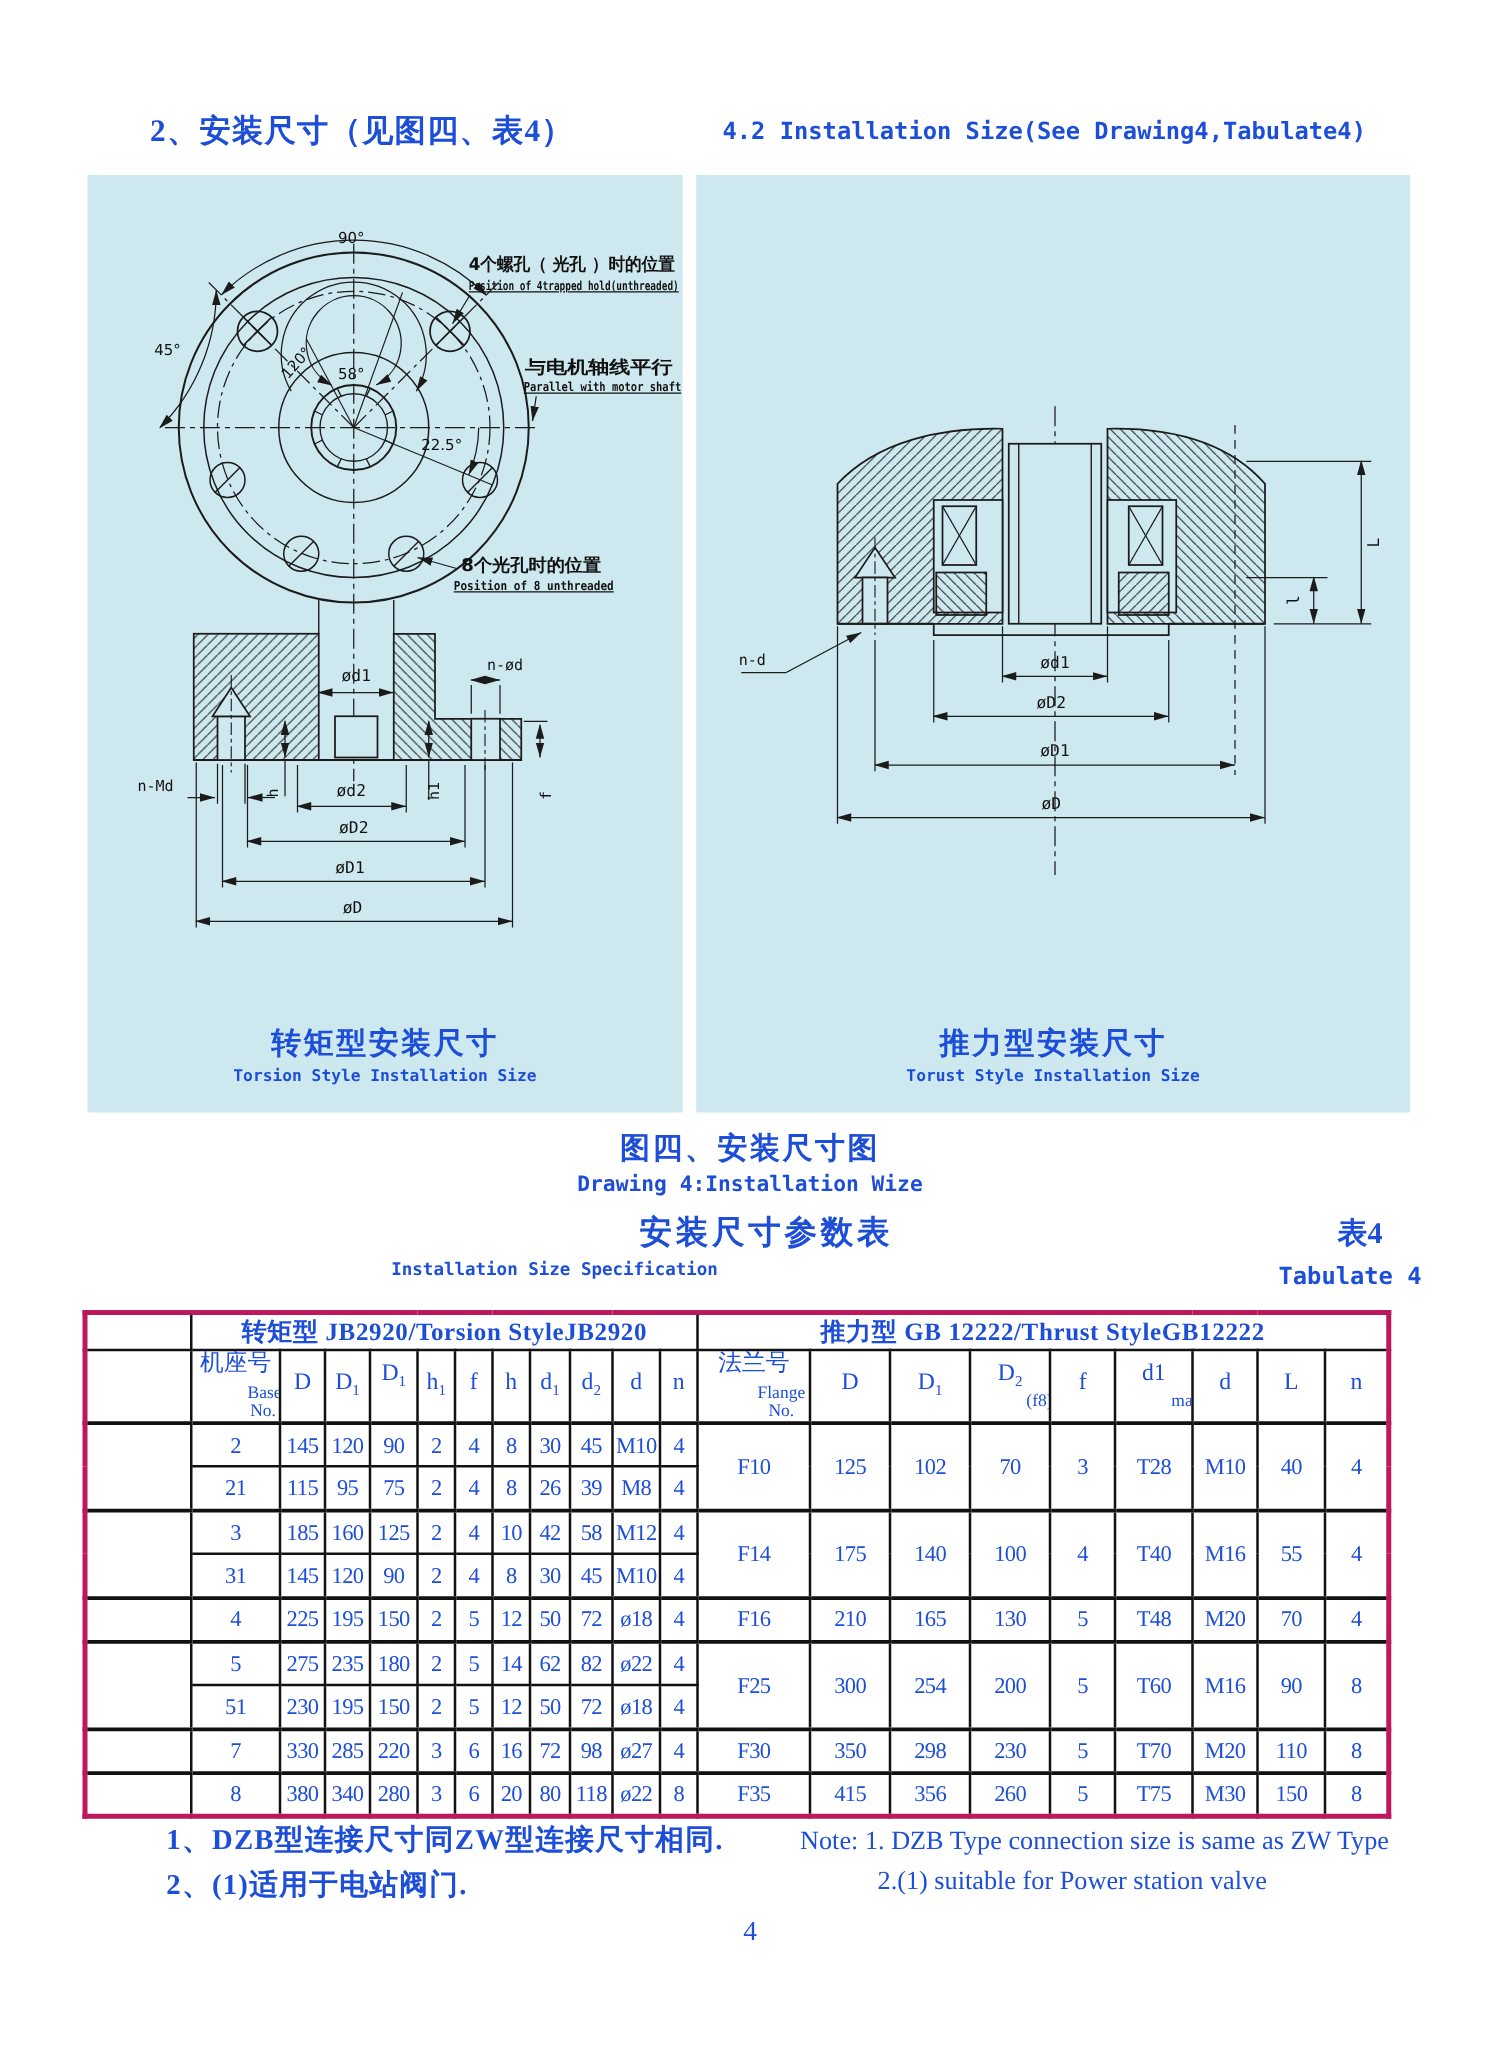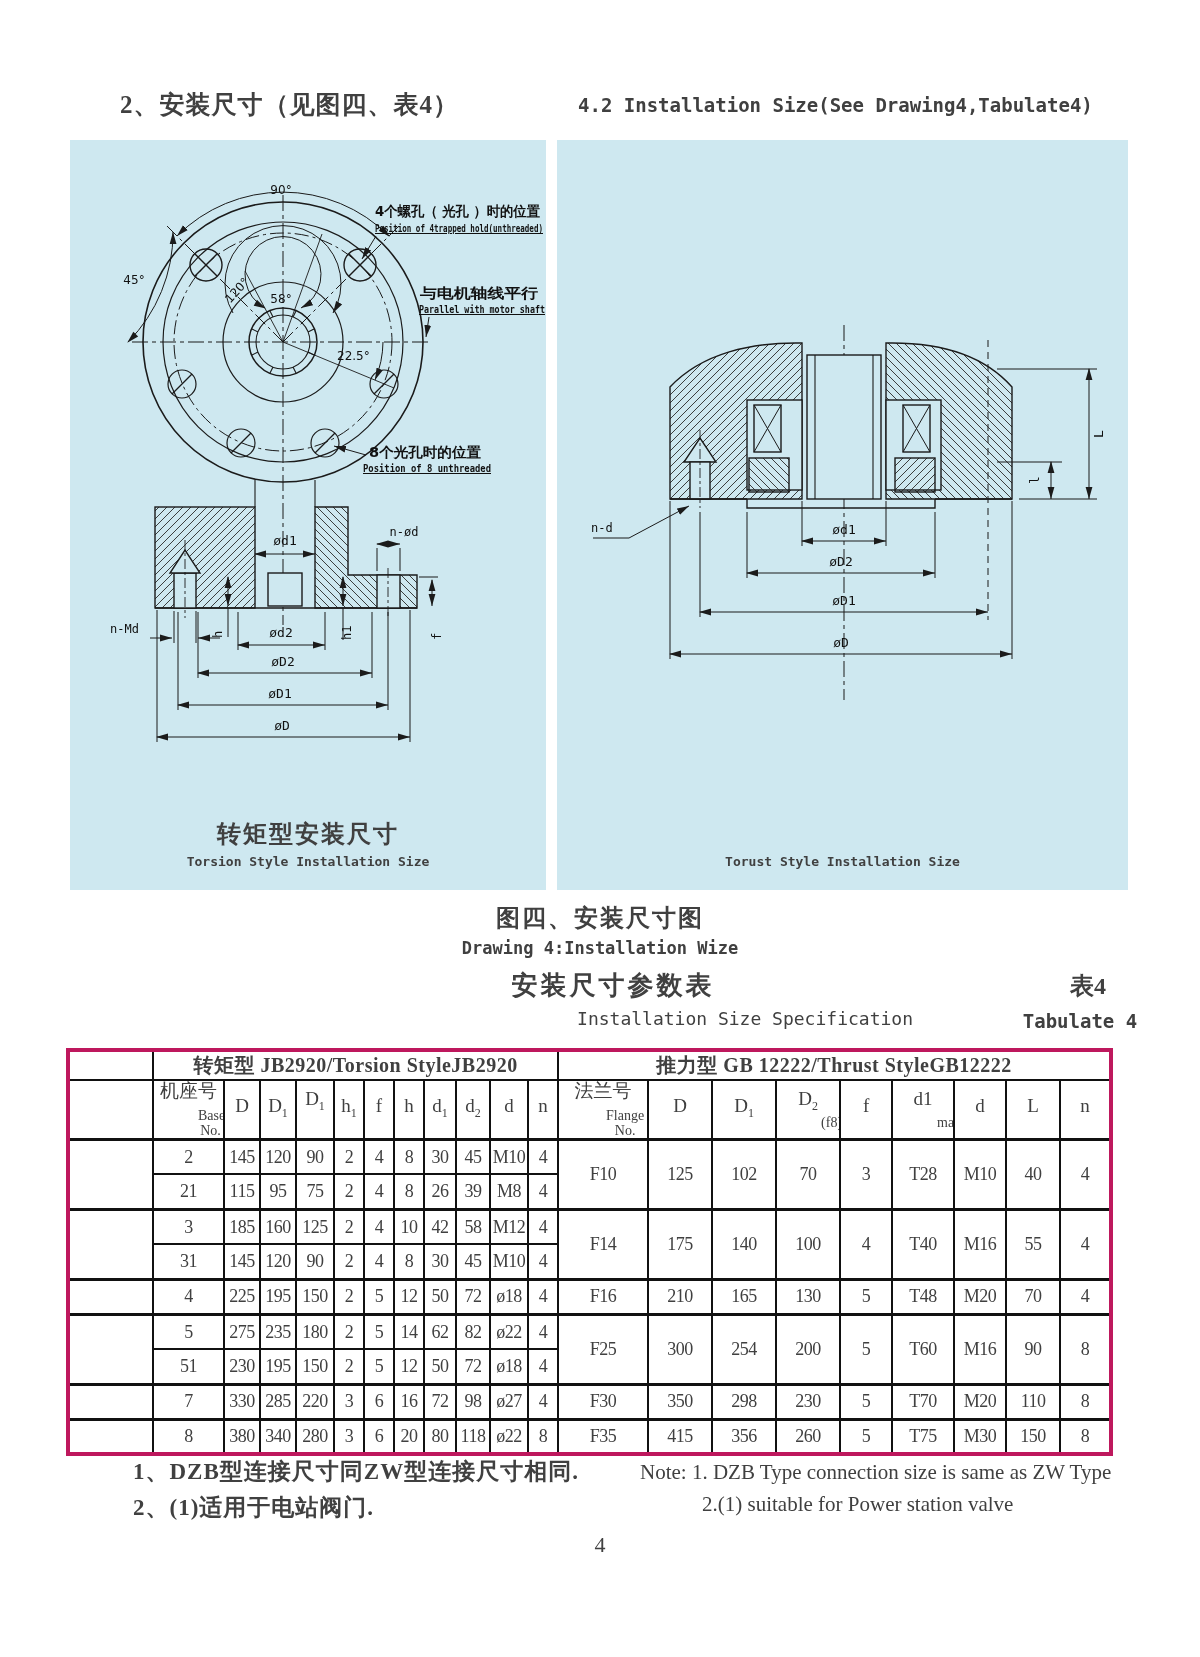--- a/index.html
+++ b/index.html
@@ -1,30 +1,30 @@
 <!DOCTYPE html>
 <html><head>
 <meta charset="utf-8">
 <style>
   html,body{margin:0;padding:0;background:#ffffff;}
   #page{position:relative;width:1200px;height:1657px;background:#ffffff;overflow:hidden;
-        font-family:"Liberation Serif","DejaVu Serif",serif;color:#404040;}
+        font-family:"Liberation Serif","DejaVu Serif",serif;color:#1d4ed8;}
   .abs{position:absolute;}
   .cn-title{font-size:25px;font-weight:700;letter-spacing:1px;}
   .en-title{font-size:19px;font-family:"DejaVu Sans Mono","Liberation Mono",monospace;font-weight:700;}
   .panel{position:absolute;top:140px;height:750px;background:#cee8f0;}
   .cap-cn{position:absolute;width:100%;text-align:center;font-size:24px;font-weight:700;letter-spacing:2px;}
   .cap-en{position:absolute;width:100%;text-align:center;font-size:13px;font-weight:700;
           font-family:"DejaVu Sans Mono","Liberation Mono",monospace;}
   .figcap-cn{top:902px;left:0;width:1200px;text-align:center;font-size:24px;font-weight:700;letter-spacing:2px;}
   .figcap-en{top:938px;left:0;width:1200px;text-align:center;font-size:17px;font-weight:700;
              font-family:"DejaVu Sans Mono","Liberation Mono",monospace;}
   .tbltitle-cn{top:968px;left:313px;width:600px;text-align:center;font-size:26px;font-weight:700;letter-spacing:3px;}
   .tbltag-cn{top:970px;left:1048px;width:80px;text-align:center;font-size:24px;font-weight:700;}
-  .tbltitle-en{top:1008px;left:313px;width:600px;text-align:right;font-size:18px;font-weight:400;
+  .tbltitle-en{top:1008px;left:313px;width:600px;text-align:left;font-size:14px;font-weight:700;
                font-family:"DejaVu Sans Mono","Liberation Mono",monospace;}
   .tbltag-en{top:1010px;left:990px;width:180px;text-align:center;font-size:19px;font-weight:700;
              font-family:"DejaVu Sans Mono","Liberation Mono",monospace;}
   table.spec{position:absolute;left:66px;top:1048px;width:1043px;border-collapse:collapse;table-layout:fixed;
              border:4px solid #be185d;}
   table.spec td,table.spec th{border:2px solid #111;text-align:center;vertical-align:middle;padding:0;
              font-family:"Liberation Serif","DejaVu Serif",serif;font-weight:400;overflow:hidden;}
   tr.ghead{height:30px;}
   tr.ghead td{font-size:20px;font-weight:700;letter-spacing:0.5px;}
   tr.chead{height:48px;}
@@ -267,20 +267,21 @@
         </g>
         <text class="dim" x="287" y="394" text-anchor="middle">ød1</text>
         <text class="dim" x="284" y="426" text-anchor="middle">øD2</text>
         <text class="dim" x="287" y="465" text-anchor="middle">øD1</text>
         <text class="dim" x="284" y="507" text-anchor="middle">øD</text>
         <text class="dim" transform="translate(546,294) rotate(-90)" text-anchor="middle">L</text>
         <text class="dim" transform="translate(482,340) rotate(-90)" text-anchor="middle">l</text>
         <text class="dims" x="34" y="392">n-d</text>
       </g>
     </svg>
+    <div class="cap-cn" style="top:678px;">推力型安装尺寸</div>
     <div class="cap-en" style="top:714px;">Torust Style Installation Size</div>
   </div>
 
   <div class="abs figcap-cn">图四、安装尺寸图</div>
   <div class="abs figcap-en">Drawing 4:Installation Wize</div>
 
   <div class="abs tbltitle-cn">安装尺寸参数表</div>
   <div class="abs tbltag-cn">表4</div>
   <div class="abs tbltitle-en">Installation Size Specification</div>
   <div class="abs tbltag-en">Tabulate 4</div>

